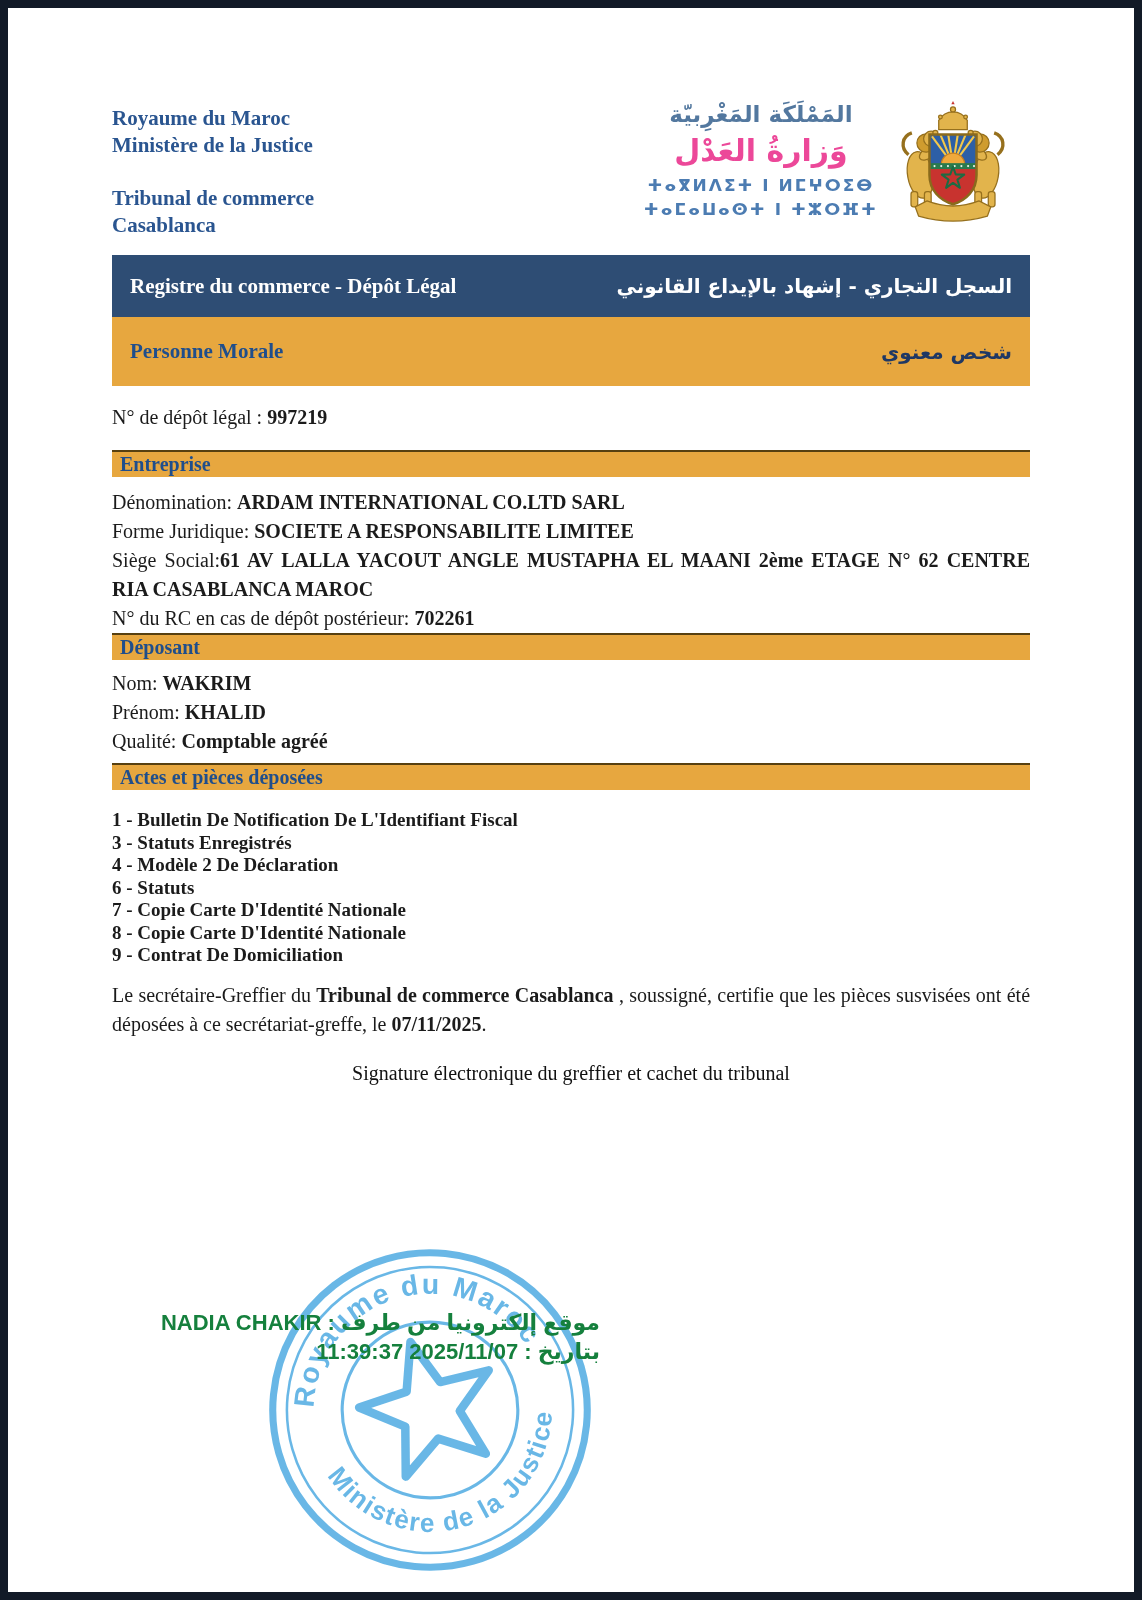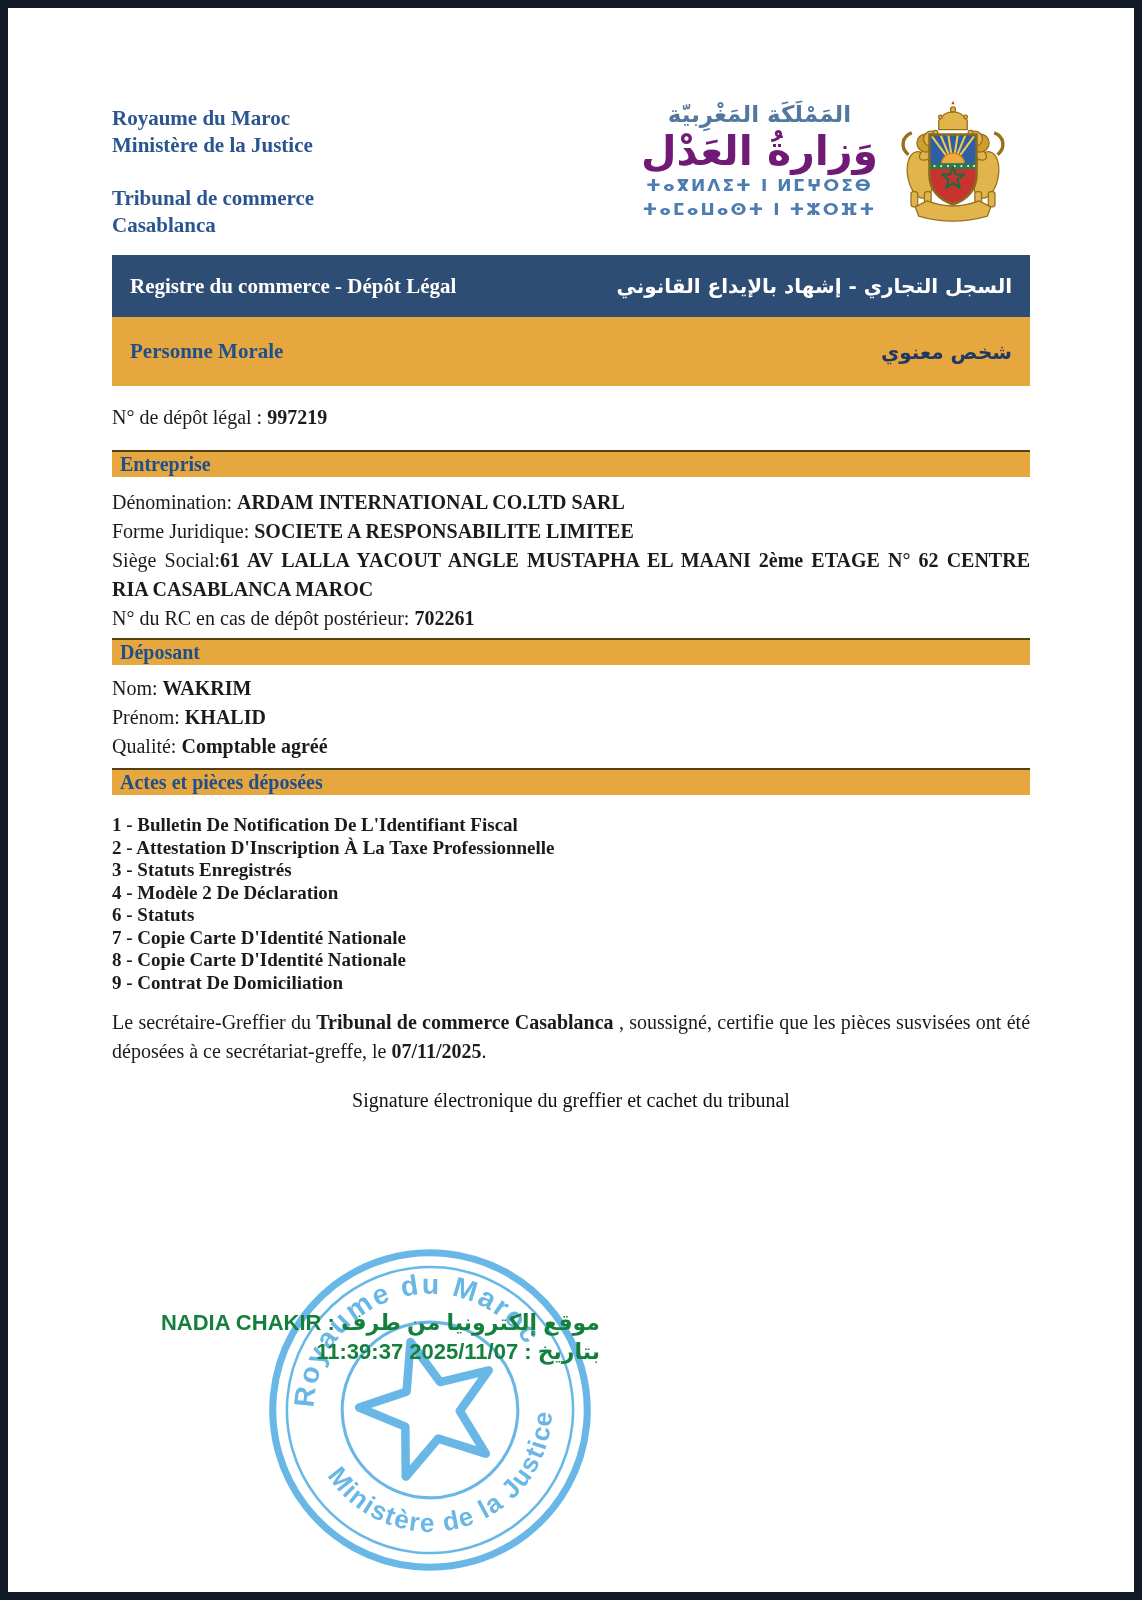--- a/index.html
+++ b/index.html
@@ -15,21 +15,21 @@
     font-family:"Liberation Serif","DejaVu Serif",serif;
     color:#1b1b1b;
   }
   
   .header-row{display:flex;justify-content:space-between;align-items:flex-start;margin-top:89px;height:140px;}
   .authority-block{font-weight:bold;color:#2a5590;font-size:21px;line-height:27px;padding-top:8px;}
   .authority-group{margin-bottom:26px;}
   .logo-block{display:flex;align-items:flex-start;}
   .arabic-logo{ text-align:center; margin-right:12px; padding-top:2px;}
   .ar-king{font-family:"DejaVu Sans",sans-serif;font-weight:bold;color:#53789f;font-size:23px;line-height:30px;}
-  .ar-min{font-family:"DejaVu Sans",sans-serif;font-weight:bold;color:#701a75;font-size:41px;line-height:44px;}
+  .ar-min{font-family:"DejaVu Sans",sans-serif;font-weight:bold;color:#ec4899;font-size:30px;line-height:44px;}
   .tifinagh{font-family:"DejaVu Sans",sans-serif;color:#4c7cb2;font-size:17px;line-height:24px;letter-spacing:2px;font-weight:bold;}
   .emblem{margin-right:14px;}
   
   .banner-blue{
     margin-top:18px;height:62px;background:#2e4d74;
     display:flex;justify-content:space-between;align-items:center;
     padding:0 18px;box-sizing:border-box;
   }
   .banner-blue .fr{color:#ffffff;font-weight:bold;font-size:21px;}
   .banner-blue .ar{color:#ffffff;font-weight:bold;font-size:20px;font-family:"DejaVu Sans",sans-serif;direction:rtl;}
@@ -43,21 +43,21 @@
   
   .depot-line{margin-top:18px;font-size:20px;line-height:26px;}
   .depot-line .val{font-weight:bold;}
   
   .section-banner{
     height:27px;background:#e7a73f;border-top:2px solid #574010;
     box-sizing:border-box;display:flex;align-items:center;
     padding:0 8px;color:#1f4e8c;font-weight:bold;font-size:20px;
   }
   .sb-entreprise{margin-top:13px;}
-  .sb-deposant{margin-top:5px;}
+  .sb-deposant{}
   .sb-actes{margin-top:7px;}
   
   .fields{margin-top:11px;font-size:20px;line-height:29px;}
   .fields.deposant{margin-top:9px;}
   .fields p{margin:0;}
   .fields .val{font-weight:bold;}
   .justify{text-align:justify;}
   
   .acts-list{margin-top:19px;font-size:19px;line-height:22.5px;font-weight:bold;}
   .acts-list p{margin:0;}
@@ -199,21 +199,20 @@
     <p><span>Nom:</span> <span class="val">WAKRIM</span></p>
     <p><span>Prénom:</span> <span class="val">KHALID</span></p>
     <p><span>Qualité:</span> <span class="val">Comptable agréé</span></p>
   </div>
 
   <div class="section-banner sb-actes">
     <span>Actes et pièces déposées</span>
   </div>
   <div class="acts-list">
     <p>1 - Bulletin De Notification De L'Identifiant Fiscal</p>
-    <p>2 - Attestation D'Inscription À La Taxe Professionnelle</p>
     <p>3 - Statuts Enregistrés</p>
     <p>4 - Modèle 2 De Déclaration</p>
     <p>6 - Statuts</p>
     <p>7 - Copie Carte D'Identité Nationale</p>
     <p>8 - Copie Carte D'Identité Nationale</p>
     <p>9 - Contrat De Domiciliation</p>
   </div>
 
   <p class="certif"><span>Le secrétaire-Greffier du </span><span class="b">Tribunal de commerce Casablanca</span><span> , soussigné, certifie que les pièces susvisées ont été déposées à ce secrétariat-greffe, le </span><span class="b">07/11/2025</span><span>.</span></p>
 

